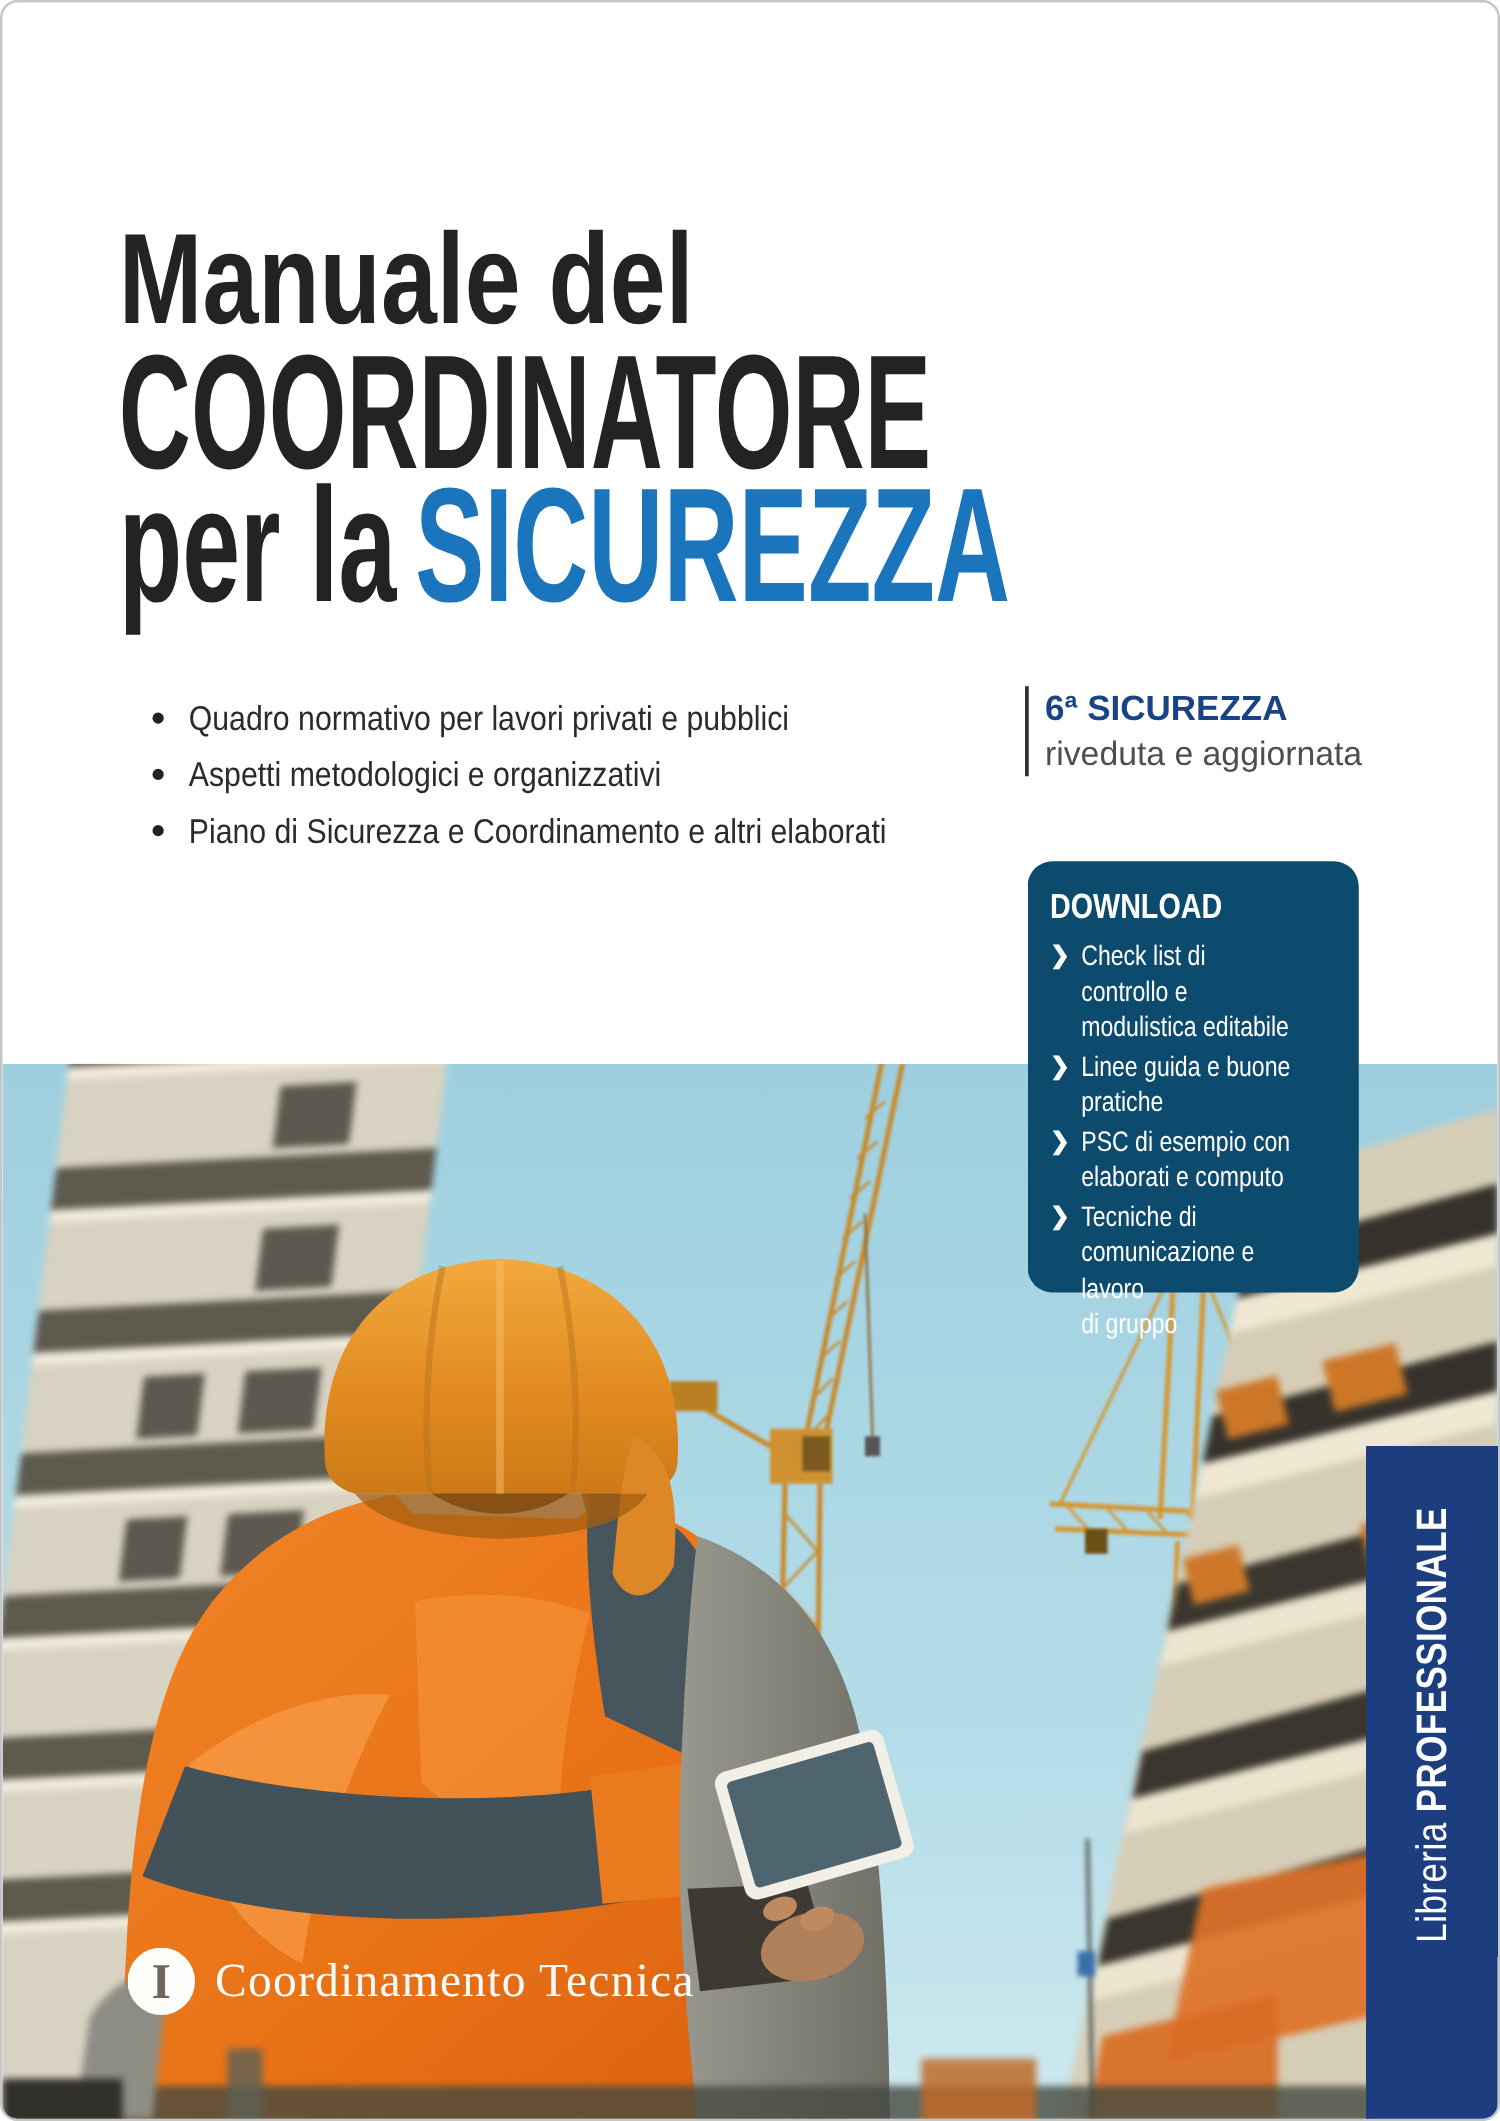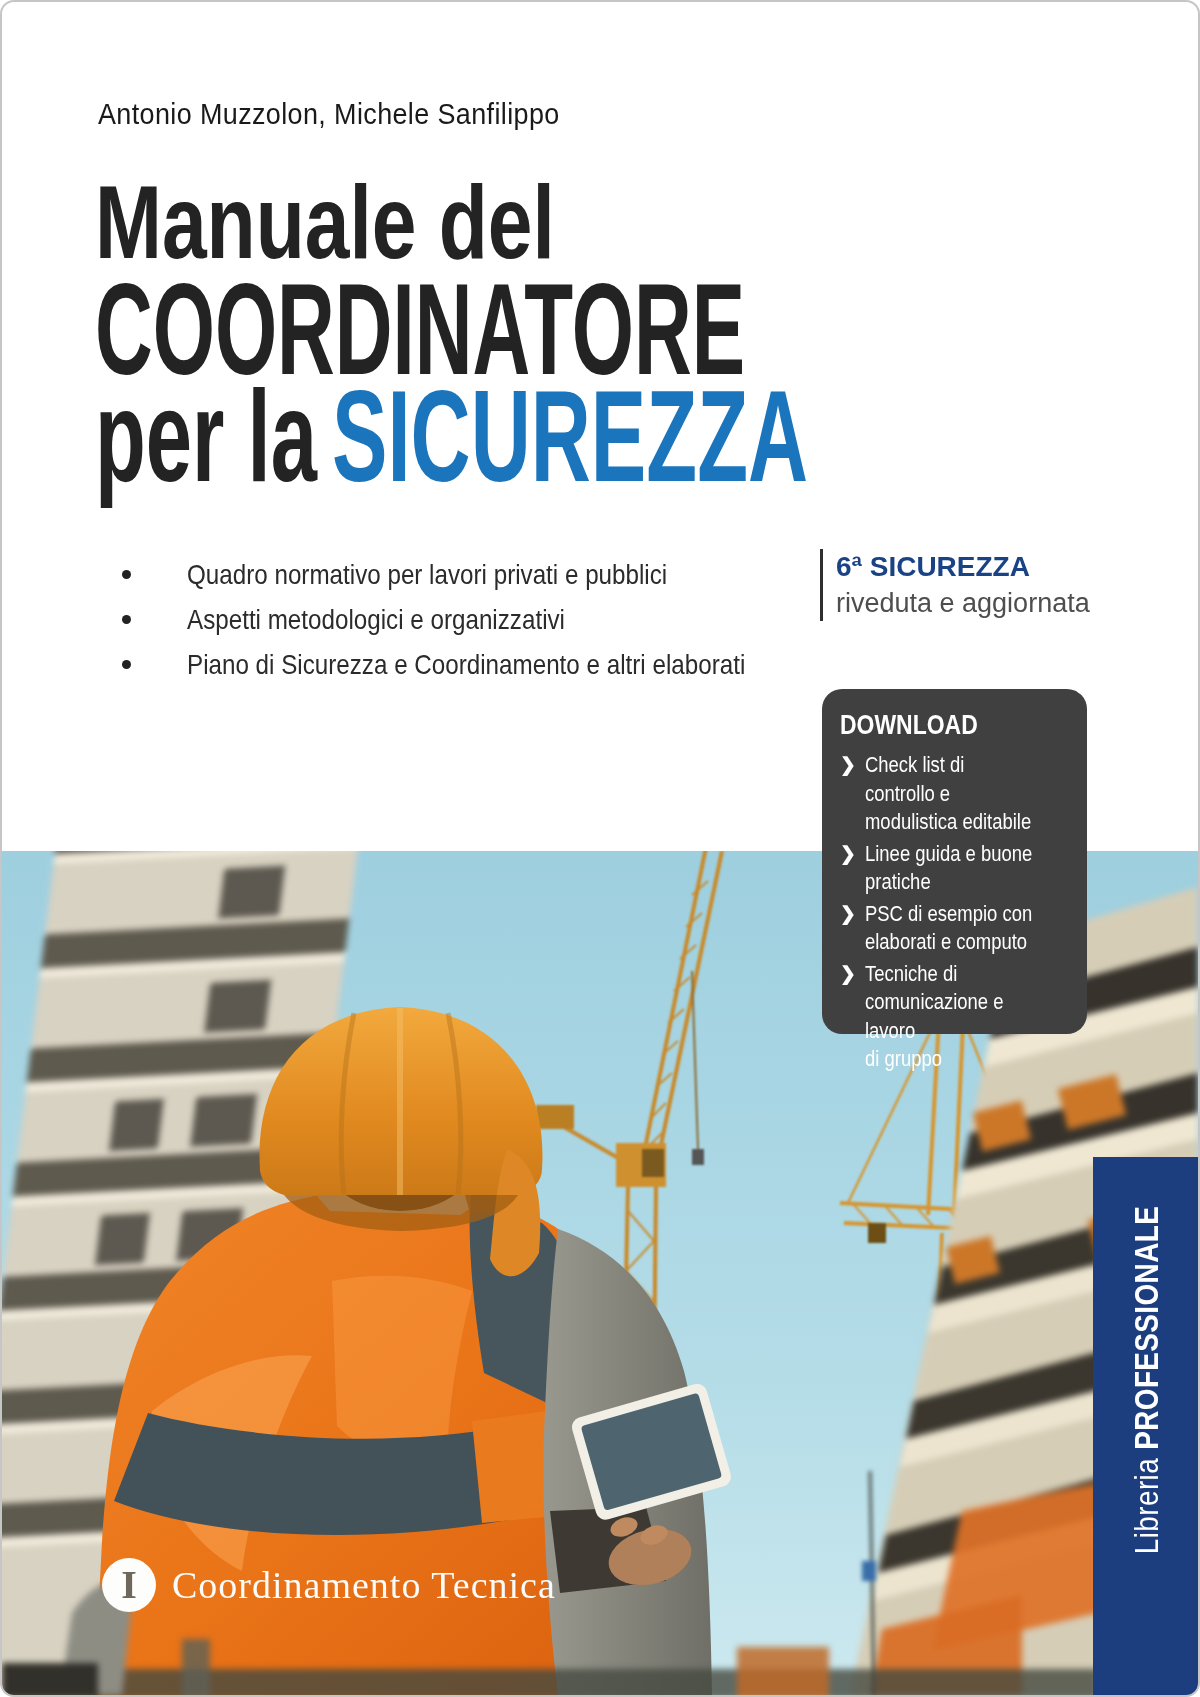--- a/index.html
+++ b/index.html
@@ -20,32 +20,32 @@
   .title .l1{font-size:103px;line-height:106px;}
   .title .l2,.title .l3{font-size:130px;line-height:107px;}
   .title .inner{display:inline-block;transform-origin:0 50%;}
   .title .l1 .inner{transform:scaleX(.78);}
   .title .l2 .inner{transform:scaleX(.615);}
   .title .l3 .inner{transform:scaleX(.64);}
   .blue{color:#1b75bc;}
   .t-prefix{margin-right:.18em;}
 
   .bullets{position:absolute;left:120px;top:550px;margin:0;padding:0;list-style:none;}
-  .bullets li{display:flex;align-items:center;height:45px;white-space:nowrap;gap:36px;}
+  .bullets li{display:flex;align-items:center;height:45px;white-space:nowrap;}
   .bullets .dot{width:9px;height:9px;border-radius:50%;background:#222;margin-right:20px;flex:0 0 auto;}
   .bullets .txt{font-size:27.5px;color:#2b2b2b;display:inline-block;transform:scaleX(.88);transform-origin:0 50%;}
 
   .edition{position:absolute;left:818px;top:547px;border-left:3px solid #2f2f2f;padding-left:13px;min-height:72px;}
   .edition .ed-title{font-size:28px;font-weight:700;color:#1a4385;margin-top:2px;white-space:nowrap;}
   .edition .ed-sub{font-size:27px;color:#4e4e4e;margin-top:5px;white-space:nowrap;}
 
   
   .download{
     position:absolute;left:820px;top:687px;width:265px;height:345px;
-    background:#404040;border-radius:20px;box-sizing:border-box;
+    background:#0c4a6e;border-radius:20px;box-sizing:border-box;
     padding:20px 10px 16px 18px;color:#fff;z-index:5;
   }
   .download .dl-head{font-size:28px;font-weight:700;white-space:nowrap;
     display:inline-block;transform:scaleX(.82);transform-origin:0 50%;margin-bottom:10px;}
   .dl-list{margin:0;padding:0;list-style:none;}
   .dl-list li{display:flex;align-items:flex-start;margin-bottom:3px;}
   .dl-list .chev{font-size:19px;font-weight:700;line-height:28px;width:16px;margin-right:9px;flex:0 0 auto;}
   .dl-list .dl-txt{font-size:22.5px;line-height:28.5px;white-space:pre-line;width:252px;
     display:inline-block;transform:scaleX(.82);transform-origin:0 0;}
 
@@ -69,23 +69,20 @@
   .series-text .inner{display:inline-block;transform:scaleX(.82);transform-origin:50% 50%;
     color:#fff;font-size:34px;letter-spacing:.5px;}
   .series-text .s-pre{font-weight:400;}
   .series-text .s-name{font-weight:700;}
 </style>
 </head>
 <body>
 
 <div class="cover">
 
-  <div class="authors">
-    <span class="inner">Antonio Muzzolon, Michele Sanfilippo</span>
-  </div>
 
   <div class="title">
     <div class="line l1">
       <span class="inner">Manuale del</span>
     </div>
     <div class="line l2 blue">
       <span class="inner">COORDINATORE</span>
     </div>
     <div class="line l3">
       <span class="inner">

